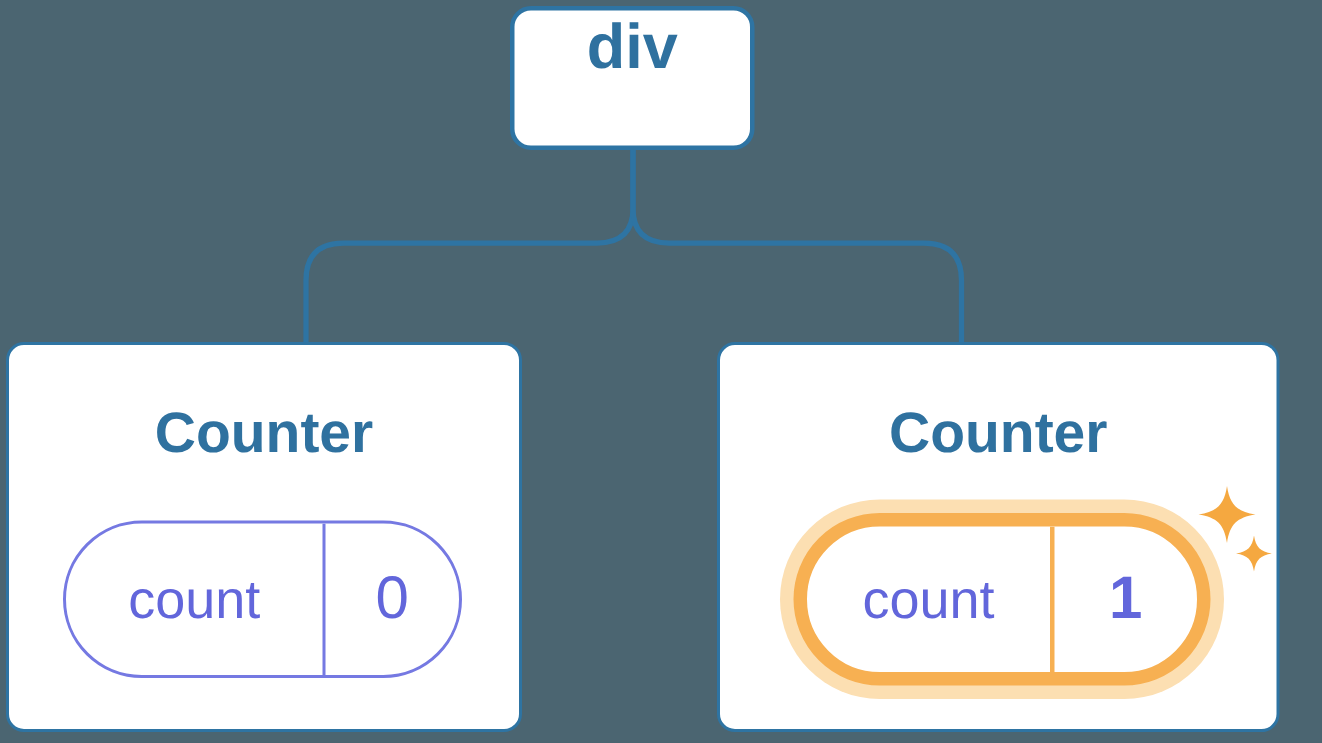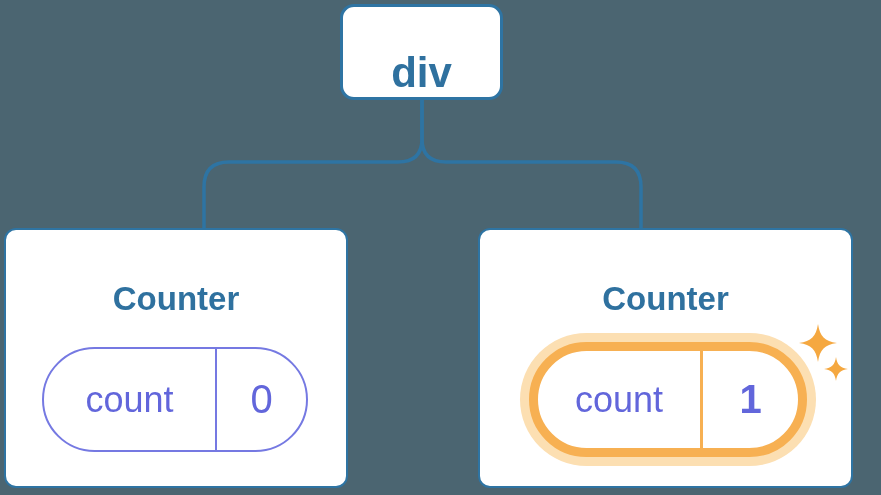--- a/index.html
+++ b/index.html
@@ -15,40 +15,40 @@
     overflow:hidden;
   }
   .stage{position:relative; width:881px; height:495px;}
 
   
   .root-node{
     position:absolute; left:340px; top:4px; width:163px; height:96px;
     background:var(--card-bg);
     border:3px solid var(--blue-line);
     border-radius:14px;
-    display:flex; align-items:flex-end; justify-content:center;
+    display:flex; align-items:flex-start; justify-content:center;
     font-size:42px; font-weight:600; color:var(--blue-text);
   }
 
   
   .connectors{position:absolute; left:0; top:0; width:881px; height:495px;}
   .connectors path{fill:none; stroke:var(--blue-line); stroke-width:3.5px;}
 
   
   .card{
     position:absolute; top:228px; height:260px;
     background:var(--card-bg);
     border:2.5px solid var(--blue-line);
     border-radius:12px;
   }
   .card-left{left:4px; width:344px;}
   .card-right{left:478px; width:375px;}
   .card-title{
-    text-align:center; margin-top:52px;
-    font-size:33px; font-weight:600; color:var(--blue-text);
+    text-align:center; margin-top:40px;
+    font-size:38px; font-weight:600; color:var(--blue-text);
     line-height:1;
   }
 
   
   .pill{
     position:absolute; display:flex; align-items:stretch;
     background:var(--card-bg); overflow:hidden;
   }
   .card-left .pill{
     left:36px; top:117px; width:266px; height:105px;

